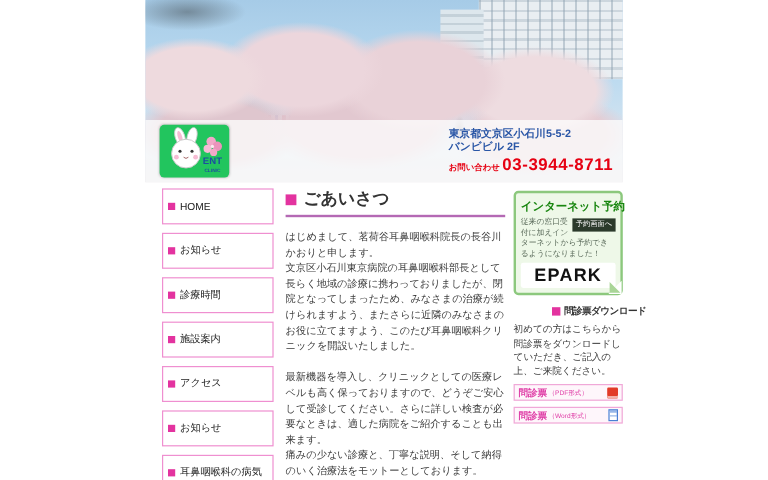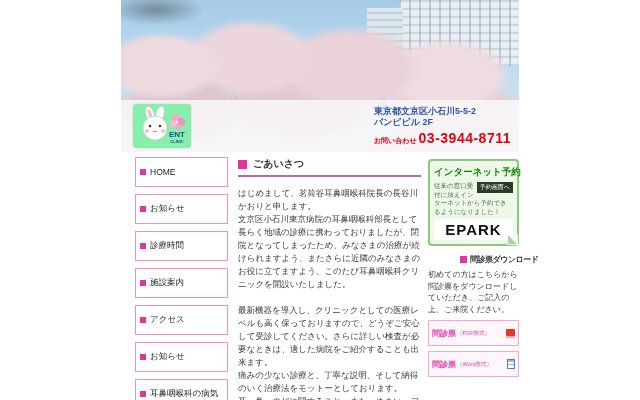--- a/index.html
+++ b/index.html
@@ -31,21 +31,21 @@
       radial-gradient(ellipse 100px 48px at 60px 110px, #dfc6ce 50%, rgba(223,198,206,0) 70%),
       radial-gradient(ellipse 110px 50px at 330px 112px, #e5ccd3 50%, rgba(229,204,211,0) 70%),
       radial-gradient(ellipse 10px 26px at 205px 114px, rgba(70,52,44,.75), rgba(70,52,44,0) 70%),
       radial-gradient(ellipse 7px 20px at 262px 110px, rgba(70,52,44,.55), rgba(70,52,44,0) 70%),
       radial-gradient(ellipse 40px 20px at 210px 92px, rgba(148,118,128,.35), rgba(148,118,128,0) 70%),
       radial-gradient(ellipse 36px 18px at 92px 90px,  rgba(148,118,128,.30), rgba(148,118,128,0) 70%),
       radial-gradient(ellipse 36px 18px at 300px 96px, rgba(148,118,128,.28), rgba(148,118,128,0) 70%); }
 
   .band { position:absolute; left:0; bottom:0; width:100%; height:52px;
     background:rgba(252,252,253,.78); display:flex; align-items:center; }
-  .logo-box { width:58px; height:44px; background:#86efac; border-radius:4px; margin-left:12px;
+  .logo-box { width:58px; height:44px; background:#22c55e; border-radius:4px; margin-left:12px;
     box-shadow:0 0 2px rgba(0,0,0,.2); flex:none; display:flex; align-items:center; justify-content:center; }
   .title-wrap { margin-left:8px; }
   .clinic-name { color:#1c4fa0; font-size:21px; font-weight:bold; letter-spacing:1px; line-height:23px; white-space:nowrap; }
   .clinic-sub  { color:#1c4fa0; font-size:9px; font-weight:bold; margin-top:2px; letter-spacing:1px; white-space:nowrap; }
   .addr { margin-left:auto; margin-right:8px; }
   .addr-line { color:#2a56a6; font-size:9px; font-weight:bold; line-height:11px; white-space:nowrap; }
   .phone { color:#e60012; margin-top:1px; white-space:nowrap; }
   .phone-label { font-size:7px; font-weight:bold; margin-right:2px; }
   .phone-number { font-size:14px; font-weight:bold; letter-spacing:.5px; }
 
@@ -56,21 +56,21 @@
     background:#fff; margin-bottom:7px; padding-left:4px; cursor:pointer; }
   .sq  { width:6px; height:6px; background:#e3339f; margin-right:4px; flex:none; }
   .menu-item span { font-size:8.5px; color:#222; white-space:nowrap; }
   .counter { margin:13px 0 0 16px; background:#0a0a0a; color:#fff;
     font-family:"DejaVu Sans Mono",monospace; font-size:10px; font-weight:bold;
     letter-spacing:3px; padding:2px 1px 2px 5px; width:fit-content; }
 
   .main { width:183px; margin-left:10px; flex:none; }
   .greet-head { display:flex; align-items:center; border-bottom:2px solid #b469b4; padding-bottom:4px; }
   .sq2 { width:9px; height:9px; background:#e3339f; margin-right:6px; flex:none; }
-  .greet-title { font-size:10px; font-weight:bold; color:#333; }
+  .greet-title { font-size:14px; font-weight:bold; color:#333; }
   .body-text { margin-top:10px; font-size:8.5px; line-height:13px; color:#3a3a3a; }
   .block { margin-bottom:13px; }
 
   .right { width:91px; margin-left:7px; flex:none; }
   .epark-box { position:relative; border:2px solid #8cc87d; background:#eef8e8;
     border-radius:4px; padding:5px 4px 4px; margin-top:2px; cursor:pointer; }
   .epark-title { color:#18860f; font-size:9.5px; font-weight:bold; text-align:center; white-space:nowrap; }
   .epark-desc { font-size:6.5px; line-height:8.5px; color:#5a6a5a; margin-top:3px; }
   .epark-badge { float:right; background:#2b3a2b; color:#fff; font-size:6px; padding:1px 3px; margin-top:0; cursor:pointer; }
   .epark-logo { clear:both; background:#fff; margin-top:3px; text-align:center; font-size:15px;
@@ -79,21 +79,21 @@
     border-style:solid; border-width:0 0 11px 11px; border-color:transparent transparent #ffffff transparent; }
   .fold2 { position:absolute; right:0px; bottom:0px; width:0; height:0;
     border-style:solid; border-width:9px 0 0 9px; border-color:transparent transparent transparent #a9d597; }
 
   .q-section { margin-top:8px; }
   .q-head { display:flex; align-items:center;padding-left:32px; }
   .q-sq { width:7px; height:7px; background:#e3339f; flex:none; }
   .q-title { font-size:8px; font-weight:bold; color:#333; margin-left:3px; letter-spacing:-.5px; white-space:nowrap; }
   .q-desc { font-size:8px; line-height:11.5px; color:#3a3a3a; margin-top:4px; }
   .q-btn { display:flex; align-items:center; border:1px solid #f0a8d8; background:#fef6fb;
-    height:26px; margin-top:5px; padding:0 3px; cursor:pointer; }
+    height:14px; margin-top:5px; padding:0 3px; cursor:pointer; }
   .q-lbl { color:#e040a8; font-size:8px; font-weight:bold; white-space:nowrap; }
   .q-fmt { color:#e040a8; font-size:5.5px; margin-left:1px; white-space:nowrap; }
   .icon-pdf { margin-left:auto; width:9px; height:9px; background:#e23b28; border-radius:1px;
     box-shadow: inset 0 -2px 0 rgba(255,255,255,.6); flex:none; }
   .icon-doc { margin-left:auto; width:8px; height:10px; background:#fff; border:1px solid #4a7fd4;
     box-shadow: inset 0 2px 0 #9ab8e8, inset 0 4px 0 #fff, inset 0 5px 0 #9ab8e8; flex:none; }
 </style>
 </head>
 <body>
 

